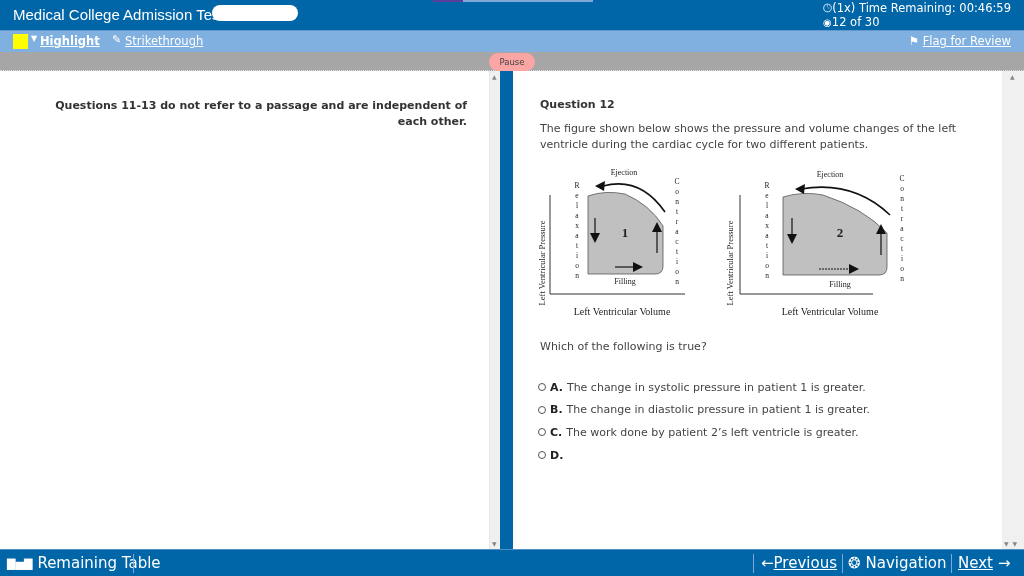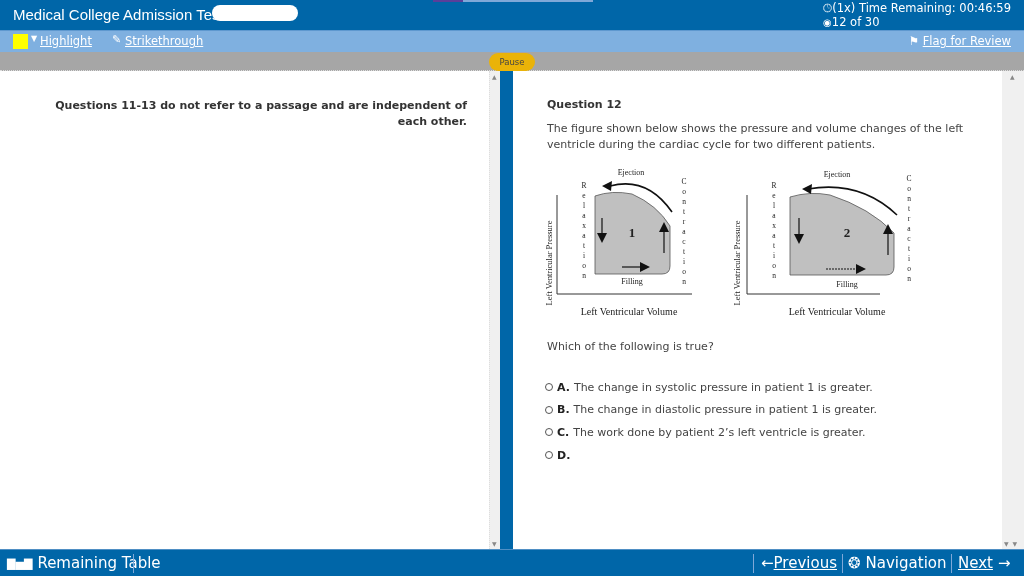--- a/index.html
+++ b/index.html
@@ -9,37 +9,37 @@
   .titlebar { position: absolute; left: 0; top: 0; width: 1024px; height: 30px; background: #0066a8; color: #fff; }
   .titlebar .title { position: absolute; left: 13px; top: 6px; font-family: "Liberation Sans", sans-serif; font-size: 15px; }
   .titlebar .redact { position: absolute; left: 212px; top: 5px; width: 86px; height: 16px; background: #fff; border-radius: 8px; }
   .titlebar .topline { position: absolute; left: 433px; top: 0; width: 160px; height: 2px; background: #7fa8d8; }
   .titlebar .topline .purple { position: absolute; left: 0; top: 0; width: 30px; height: 2px; background: #5a3f9a; }
   .titlebar .timer { position: absolute; right: 13px; top: 1px; font-size: 11.5px; line-height: 14px; }
 
   .toolbar { position: absolute; left: 0; top: 30px; width: 1024px; height: 22px; background: #7fb0e0; color: #fff; font-size: 11.5px; border-top: 1px solid #5e98cf; }
   .toolbar .swatch { position: absolute; left: 13px; top: 3px; width: 15px; height: 15px; background: #ffff00; }
   .toolbar .caret { position: absolute; left: 31px; top: 3px; font-size: 8px; }
-  .toolbar .hl { position: absolute; left: 40px; top: 3px; }
+  .toolbar .hl { position: absolute; left: 40px; top: 3px; font-weight: bold; }
   .toolbar .strike-ic { position: absolute; left: 112px; top: 2px; font-size: 11px; }
   .toolbar .strike { position: absolute; left: 125px; top: 3px; }
   .toolbar .flag { position: absolute; right: 13px; top: 3px; }
   .u { text-decoration: underline; }
 
   .graybar { position: absolute; left: 0; top: 52px; width: 1024px; height: 19px; background: #a6a6a6; border-bottom: 1px dotted #ddd; }
-  .pause { position: absolute; left: 489px; top: 53px; width: 46px; height: 18px; background: #eab308; color: #444; font-size: 8.5px; text-align: center; line-height: 18px; border-radius: 9px; }
+  .pause { position: absolute; left: 489px; top: 53px; width: 46px; height: 18px; background: #fca5a5; color: #444; font-size: 8.5px; text-align: center; line-height: 18px; border-radius: 9px; }
 
   .left-pane { position: absolute; left: 0; top: 71px; width: 489px; height: 478px; background: #fff; }
   .left-pane .intro { position: absolute; left: 27px; top: 27px; width: 440px; font-size: 11px; font-weight: bold; line-height: 16px; color: #333; text-align: right; }
   .left-scroll { position: absolute; left: 489px; top: 71px; width: 11px; height: 478px; background: #f0f0f0; border-left: 1px dotted #ddd; }
   .left-scroll .up { position: absolute; left: 2px; top: 2px; font-size: 6px; color: #888; }
   .left-scroll .down { position: absolute; left: 2px; bottom: 2px; font-size: 6px; color: #888; }
   .divider { position: absolute; left: 500px; top: 71px; width: 13px; height: 478px; background: #0066a8; }
 
-  .right-pane { position: absolute; left: 513px; top: 71px; width: 390px; height: 478px; background: #fff; margin-left: 7px; }
+  .right-pane { position: absolute; left: 513px; top: 71px; width: 390px; height: 478px; background: #fff; }
   .right-scroll { position: absolute; left: 1002px; top: 71px; width: 22px; height: 478px; background: #f0f0f0; }
   .right-scroll .up { position: absolute; left: 8px; top: 2px; font-size: 6px; color: #888; }
   .right-scroll .down { position: absolute; left: 2px; bottom: 2px; font-size: 6px; color: #888; letter-spacing: 4px; }
 
   .qtitle { position: absolute; left: 27px; top: 27px; font-size: 11px; font-weight: bold; color: #333; }
   .qtext { position: absolute; left: 27px; top: 50px; width: 440px; font-size: 11px; line-height: 16px; color: #444; }
   .fig { position: absolute; top: 92px; }
   .fig svg text { font-family: "Liberation Serif", serif; fill: #222; }
   .prompt { position: absolute; left: 27px; top: 269px; font-size: 11px; color: #444; }
   .options { position: absolute; left: 25px; top: 305px; }

